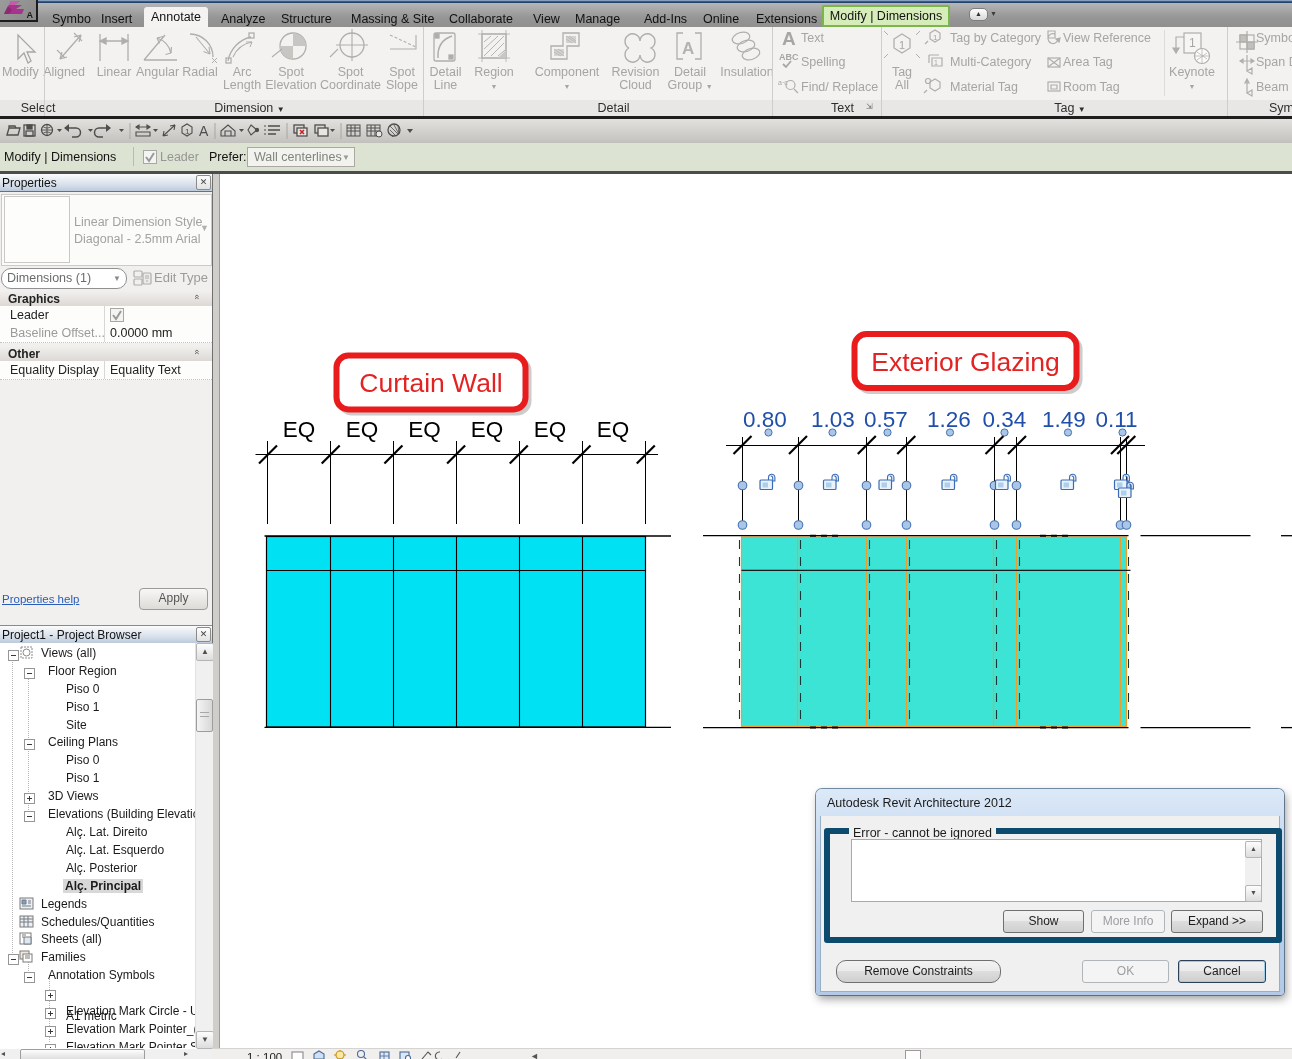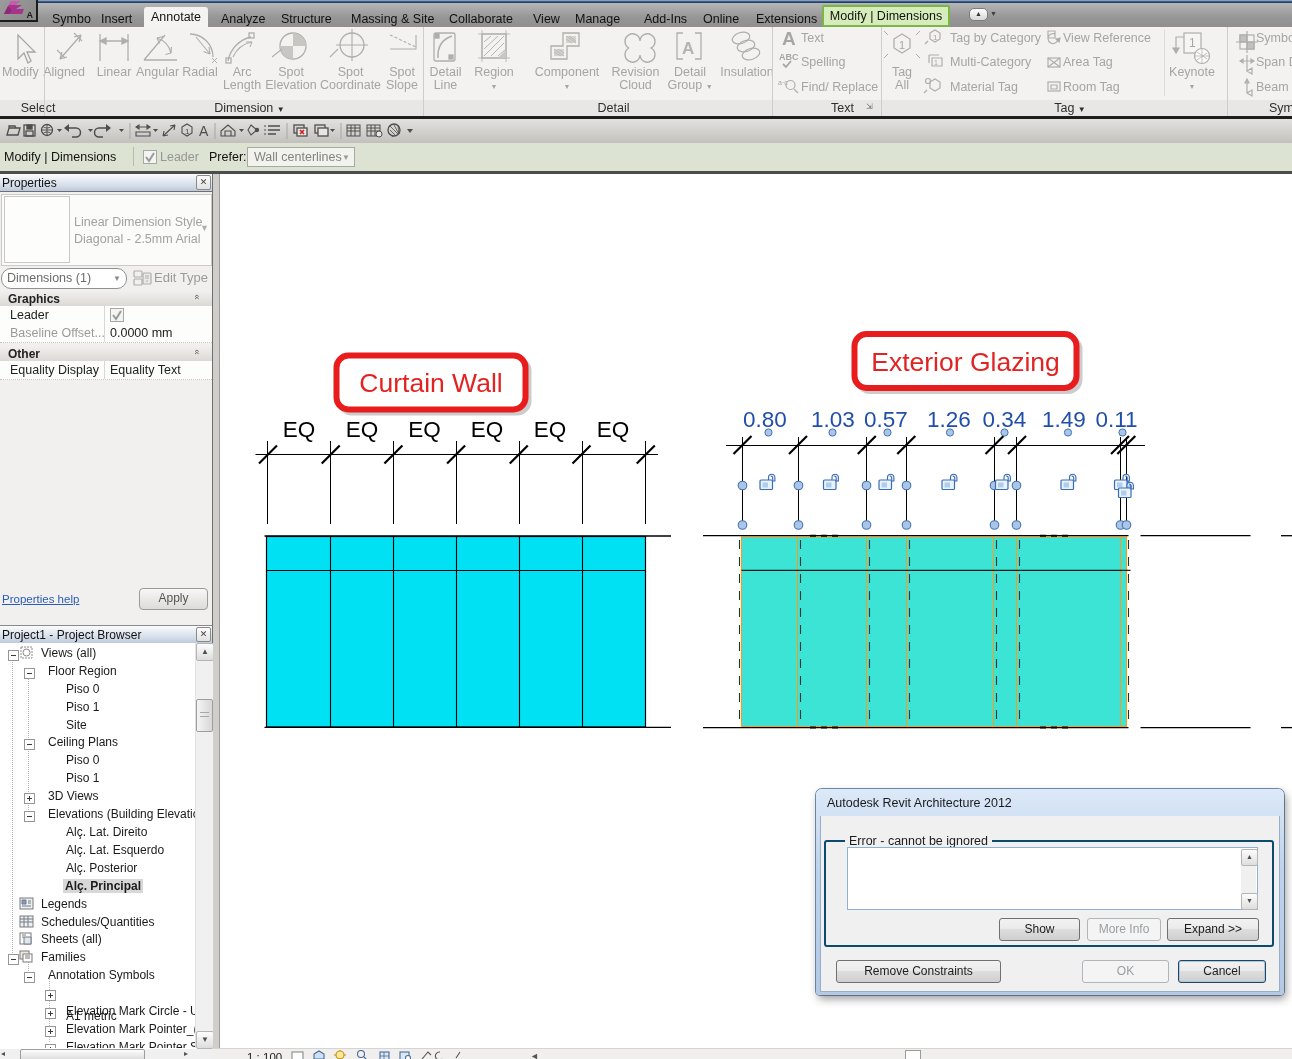--- a/index.html
+++ b/index.html
@@ -679,30 +679,30 @@
     <path d="M168 8 l4 -6" stroke="#555"></path>
   </svg>
   <span class="abs" style="left:318px;top:2px;font-size:9px;color:#555;">◄</span>
   <div class="abs" style="left:693px;top:1px;width:14px;height:12px;background:#fdfdfd;border:1px solid #9a9a9a;"></div>
 </div>
 
 <div class="abs" id="dialog">
   <span class="abs" style="left:11px;top:7px;font-size:12.5px;color:#1a1a1a;">Autodesk Revit Architecture 2012</span>
   <div class="abs" style="left:4px;top:27px;width:458px;height:175px;background:#f0f0f0;border:1px solid #98aec4;border-top:none;">
 
-    <div class="abs" style="left:3px;top:24px;width:446px;height:103px;border:2px solid #0c4a6e;border-radius:3px;">
+    <div class="abs" style="left:3px;top:12px;width:446px;height:103px;border:6px solid #0c4a6e;border-radius:3px;">
       <span class="abs" style="left:19px;top:-8px;background:#f0f0f0;padding:0 4px;font-size:12.5px;color:#1c1c1c;">Error - cannot be ignored</span>
 
       <div class="abs" style="left:21px;top:5px;width:409px;height:61px;background:#fff;border:1px solid #8fb0d2;">
         <div class="abs" style="right:1px;top:1px;width:15px;height:59px;background:#f0f0f0;">
           <div class="abs" style="left:0;top:0;width:15px;height:15px;background:linear-gradient(#fdfdfd,#ddddde);border:1px solid #b5b5b5;border-radius:2px;text-align:center;line-height:14px;font-size:7px;color:#505050;">▲</div>
           <div class="abs" style="left:0;top:44px;width:15px;height:15px;background:linear-gradient(#fdfdfd,#ddddde);border:1px solid #b5b5b5;border-radius:2px;text-align:center;line-height:14px;font-size:7px;color:#505050;">▼</div>
         </div>
       </div>
       <div class="w7btn" style="left:173px;top:76px;width:79px;">Show</div>
       <div class="w7btn dis" style="left:261px;top:76px;width:72px;">More Info</div>
       <div class="w7btn" style="left:341px;top:76px;width:90px;">Expand &gt;&gt;</div>
     </div>
-    <div class="w7btn" style="left:15px;top:144px;width:163px;">Remove Constraints</div>
+    <div class="w7btn" style="left:15px;top:144px;width:163px;border-radius:10px;">Remove Constraints</div>
     <div class="w7btn dis" style="left:261px;top:144px;width:85px;">OK</div>
     <div class="w7btn foc" style="left:357px;top:144px;width:86px;">Cancel</div>
   </div>
 </div>
 
 </body></html>

